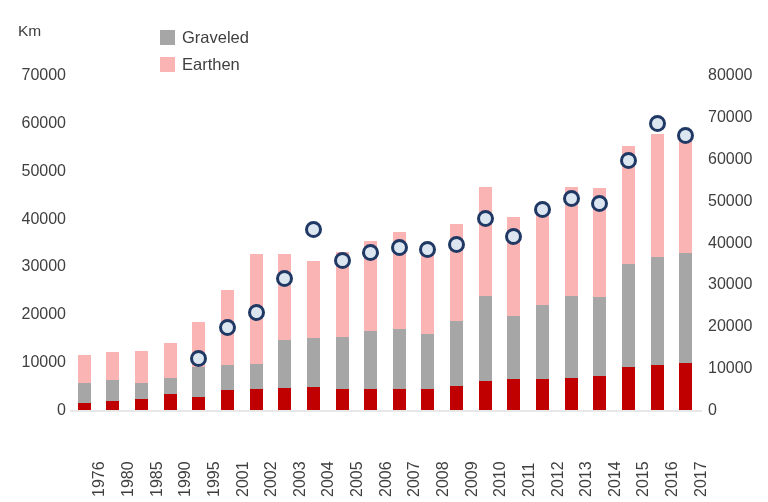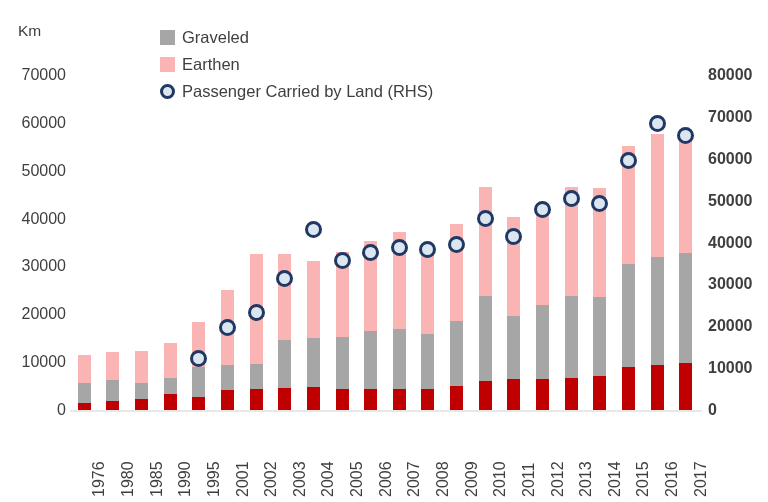--- a/index.html
+++ b/index.html
@@ -100,21 +100,21 @@
 
   
   .ytick {
     position: absolute;
     font-size: 16px;
     color: #3f3f3f;
     white-space: nowrap;
     line-height: 1;
   }
   .ytick-left  { right: 702px; text-align: right; }
-  .ytick-right { left: 708px; text-align: left; font-weight: bold; }
+  .ytick-right { left: 708px; text-align: left; }
 
   .xtick {
     position: absolute;
     font-size: 16px;
     color: #3f3f3f;
     white-space: nowrap;
     transform-origin: left top;
     transform: rotate(-90deg);
     line-height: 1;
   }
@@ -127,24 +127,20 @@
   <div class="axis-title" id="left-axis-title">Km</div>
 
   <div id="legend">
       <div class="legend-item">
         <span class="legend-swatch" style="background: rgb(166, 166, 166);"></span>
         <span class="legend-label">Graveled</span>
       </div>
       <div class="legend-item">
         <span class="legend-swatch" style="background: rgb(251, 180, 180);"></span>
         <span class="legend-label">Earthen</span>
-      </div>
-      <div class="legend-item">
-        <span class="legend-marker" style="border-color: rgb(31, 56, 100);"></span>
-        <span class="legend-label">Passenger Carried by Land (RHS)</span>
       </div>
     </div>
 
   <div id="baseline"></div>
 
   <div id="plot">
       <div class="bar-group" style="left: 7.81818px;">
         <div class="seg seg-tarred" style="height: 6.7px; background: rgb(192, 0, 0);"></div>
         <div class="seg seg-graveled" style="height: 20.1px; background: rgb(166, 166, 166);"></div>
         <div class="seg seg-earthen" style="height: 28.7143px; background: rgb(251, 180, 180);"></div>

